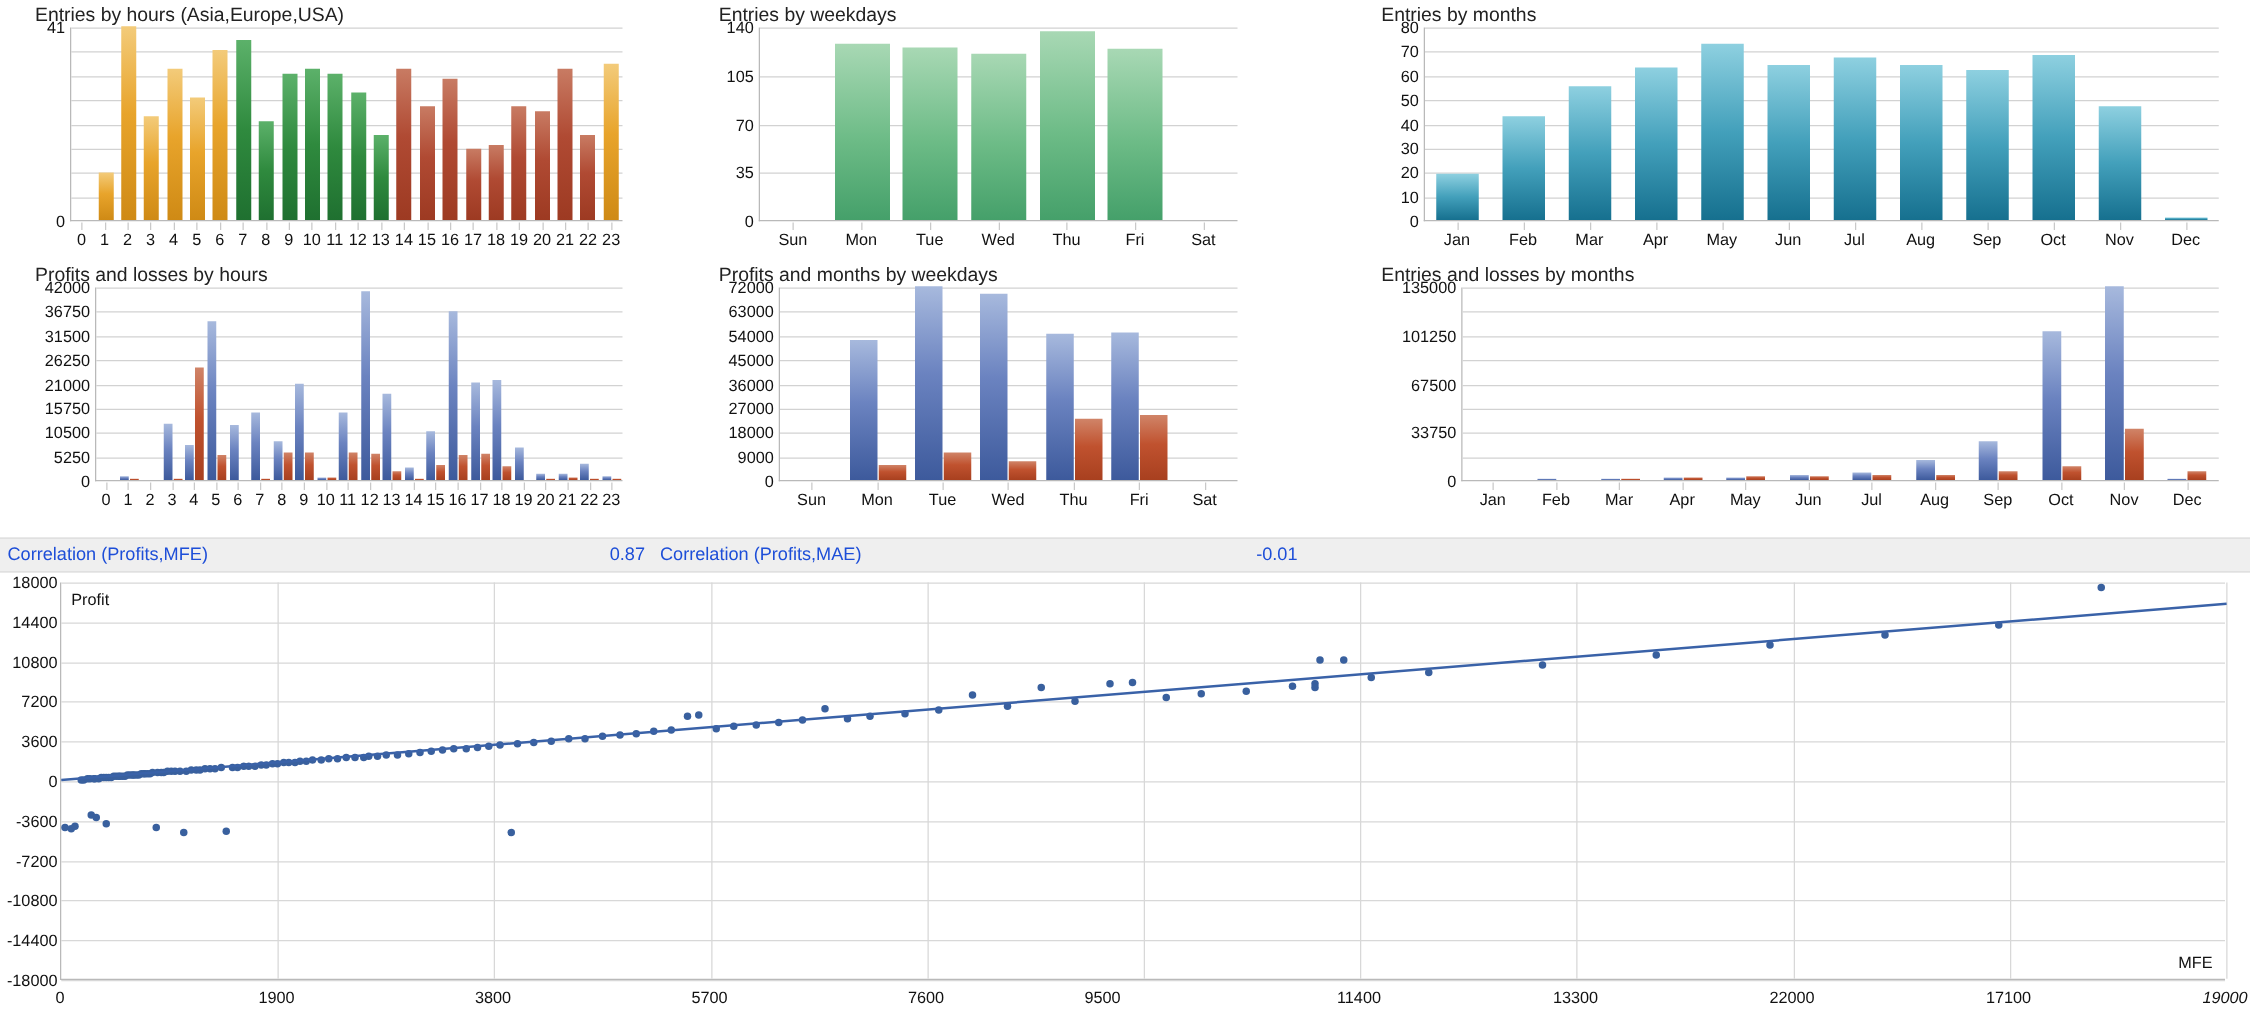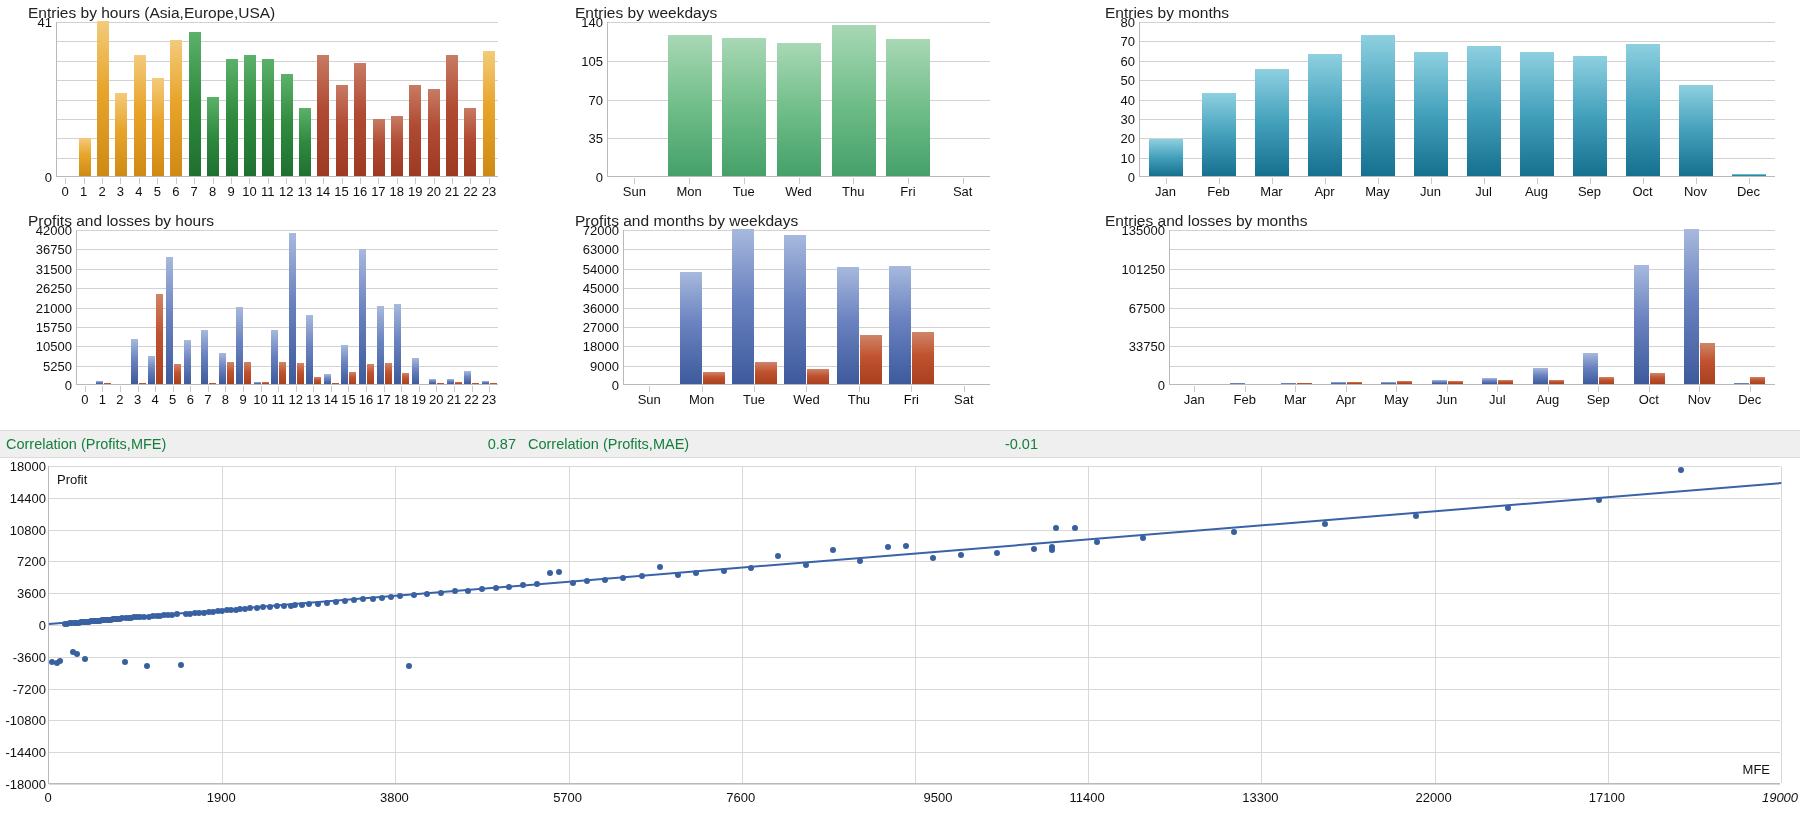--- a/index.html
+++ b/index.html
@@ -27,21 +27,21 @@
   .b-amber{background:linear-gradient(to bottom,#f3cb7a 0%,#e8a42b 45%,#cf8a15 100%);}
   .b-green{background:linear-gradient(to bottom,#5cb16a 0%,#2f8a3e 50%,#1f7030 100%);}
   .b-red  {background:linear-gradient(to bottom,#c87b63 0%,#b04a33 45%,#9d3a22 100%);}
   .b-gr2  {background:linear-gradient(to bottom,#a8d8b4 0%,#6cbb86 55%,#45a06a 100%);}
   .b-teal {background:linear-gradient(to bottom,#8ed0e0 0%,#43a0bb 50%,#16708f 100%);}
   .b-blue {background:linear-gradient(to bottom,#a7b9dd 0%,#6b83c0 45%,#3d5a9c 100%);}
   .b-rust {background:linear-gradient(to bottom,#d08468 0%,#c0522f 45%,#a8401f 100%);}
 
   
   .corrstrip{position:absolute;left:0;top:430px;width:1800px;height:26px;background:#efefef;border-top:1px solid #dcdcdc;border-bottom:1px solid #dcdcdc;}
-  .corrcell{position:absolute;top:0;height:42px;line-height:26px;font-size:14.5px;color:#15803d;}
+  .corrcell{position:absolute;top:0;height:42px;line-height:26px;font-size:14.5px;color:#1d4ed8;}
   .corrcell .lbl{position:absolute;left:0;white-space:nowrap;}
   .corrcell .val{position:absolute;right:0;white-space:nowrap;}
 
   
   .scatter{position:absolute;left:0;top:458px;width:1800px;height:370px;}
   .sc-plot{position:absolute;left:48px;top:8px;width:1732px;height:318px;border-left:1px solid #b9b9b9;border-bottom:1px solid #b9b9b9;box-sizing:border-box;}
   .sc-grid i{position:absolute;left:0;right:0;height:1px;background:#d8d8d8;}
   .sc-vgrid i{position:absolute;top:0;bottom:0;width:1px;background:#d8d8d8;}
   .sc-ylab{position:absolute;width:46px;text-align:right;font-size:13px;color:#111;transform:translateY(-50%);}
   .sc-xlab{position:absolute;font-size:13px;color:#111;transform:translateX(-50%);}
@@ -981,21 +981,21 @@
         <div class="sc-ylab" style="left: 0px; top: 71.6px;">10800</div>
         <div class="sc-ylab" style="left: 0px; top: 39.8px;">14400</div>
         <div class="sc-ylab" style="left: 0px; top: 8px;">18000</div>
       </div>
     <div id="scxlabs">
         <div class="sc-xlab" style="left: 48px; top: 332px;">0</div>
         <div class="sc-xlab" style="left: 221.2px; top: 332px; text-align: center;">1900</div>
         <div class="sc-xlab" style="left: 394.4px; top: 332px;">3800</div>
         <div class="sc-xlab" style="left: 567.6px; top: 332px;">5700</div>
         <div class="sc-xlab" style="left: 740.8px; top: 332px;">7600</div>
-        <div class="sc-xlab" style="left: 938px; top: 332px;">9500</div>
+        <div class="sc-xlab" style="left: 882px; top: 332px;">9500</div>
         <div class="sc-xlab" style="left: 1087.2px; top: 332px;">11400</div>
         <div class="sc-xlab" style="left: 1260.4px; top: 332px;">13300</div>
         <div class="sc-xlab" style="left: 1433.6px; top: 332px;">22000</div>
         <div class="sc-xlab" style="left: 1606.8px; top: 332px;">17100</div>
         <div class="sc-xlab" style="left: 1780px; top: 332px; font-style: italic;">19000</div>
       </div>
   </div>
 
 </div>
 

